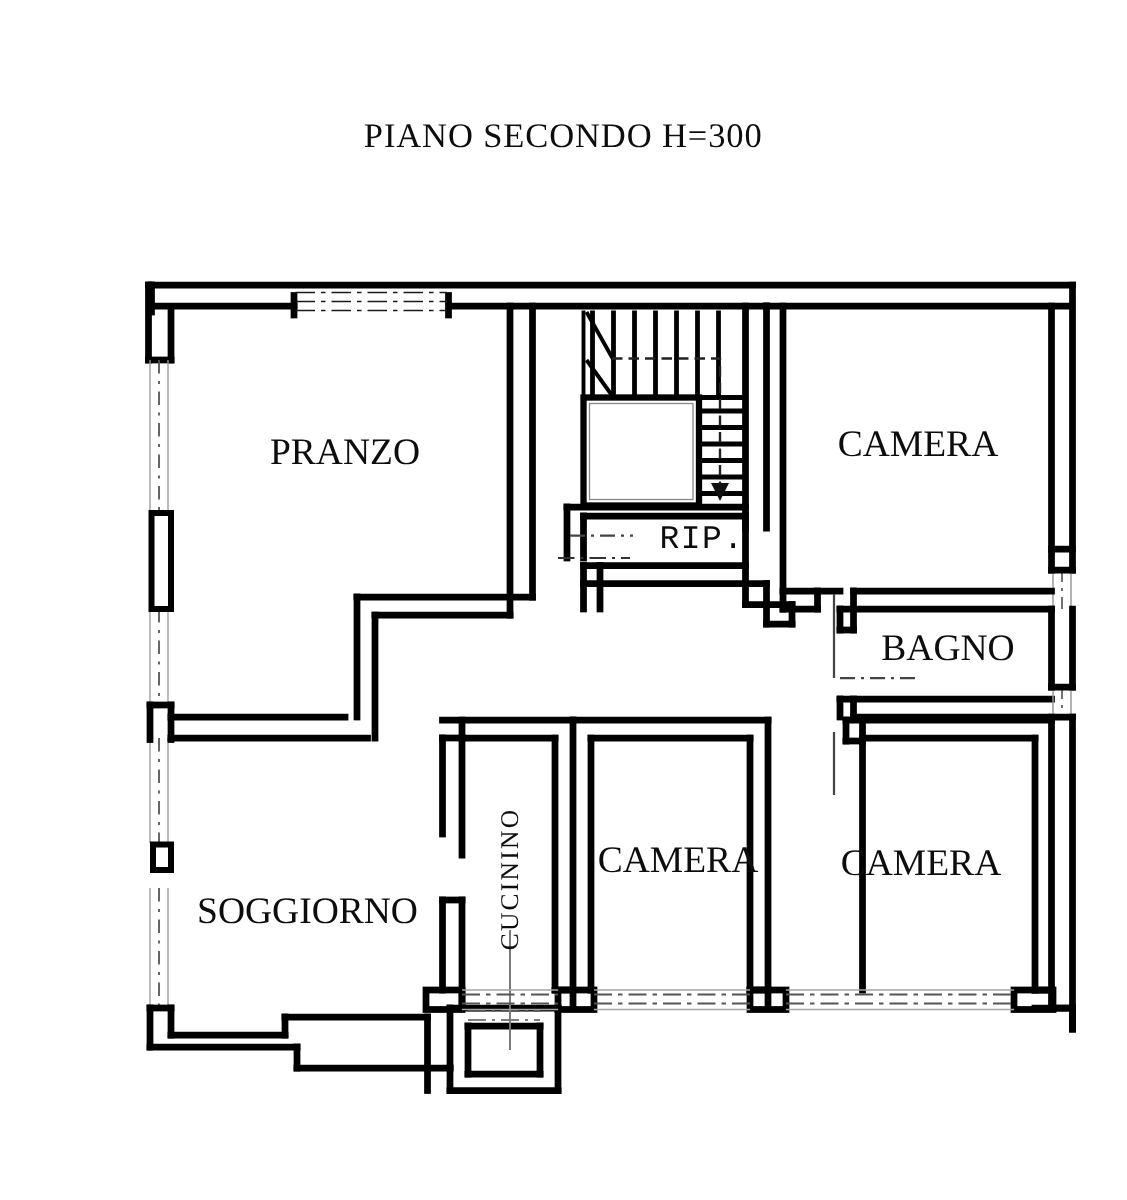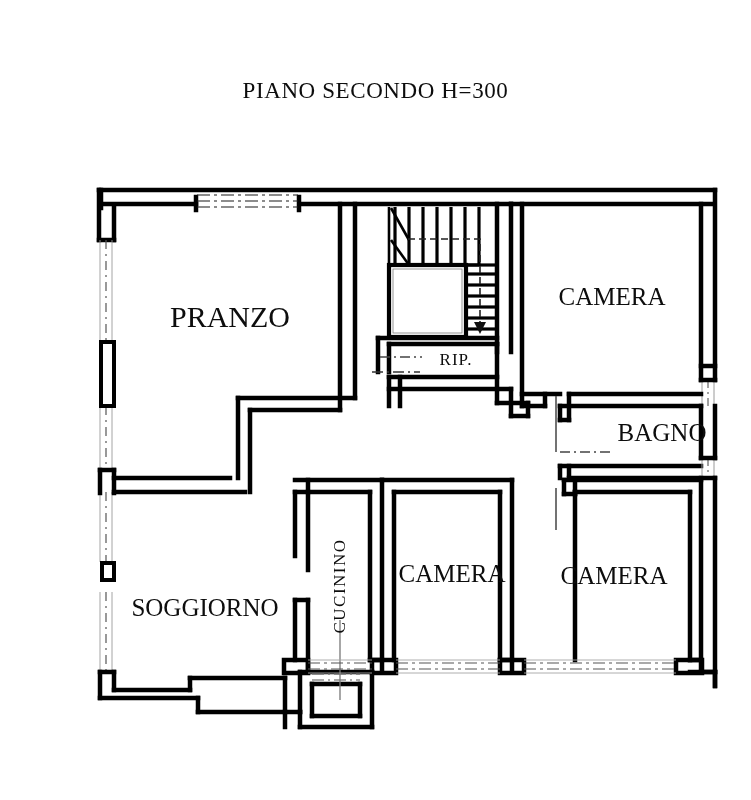--- a/index.html
+++ b/index.html
@@ -383,27 +383,27 @@
       <path d="M 308 660 L 372 660"></path>
       <path d="M 308 673 L 372 673"></path>
       <path d="M 396 660 L 500 660"></path>
       <path d="M 396 673 L 500 673"></path>
       <path d="M 524 660 L 676 660"></path>
       <path d="M 524 673 L 676 673"></path>
     </g>
 
   </svg>
 
-  <div class="room-label" style="left:230px; top:317px; font-size:30px;">PRANZO</div>
+  <div class="room-label" style="left:230px; top:302px; font-size:25px;">PRANZO</div>
 
   <div class="room-label" style="left:612px; top:297px; font-size:25px;">CAMERA</div>
 
-  <div class="room-label" style="left:456px; top:360px; font-size:17px; letter-spacing:1px;">RIP.</div>
-
-  <div class="room-label" style="left:662px; top:433px; font-size:25px;">BAGNO</div>
+  <div class="room-label" style="left:468px; top:360px; font-size:22px; letter-spacing:1px;font-family:Liberation Mono, monospace;">RIP.</div>
+
+  <div class="room-label" style="left:632px; top:433px; font-size:25px;">BAGNO</div>
 
   <div class="room-label" style="left:205px; top:608px; font-size:25px;">SOGGIORNO</div>
 
   <div class="room-label vertical" style="left:340px; top:586px; font-size:17px; letter-spacing:1.5px;">CUCININO</div>
 
   <div class="room-label" style="left:452px; top:574px; font-size:25px;">CAMERA</div>
 
   <div class="room-label" style="left:614px; top:576px; font-size:25px;">CAMERA</div>
 
 </div>

